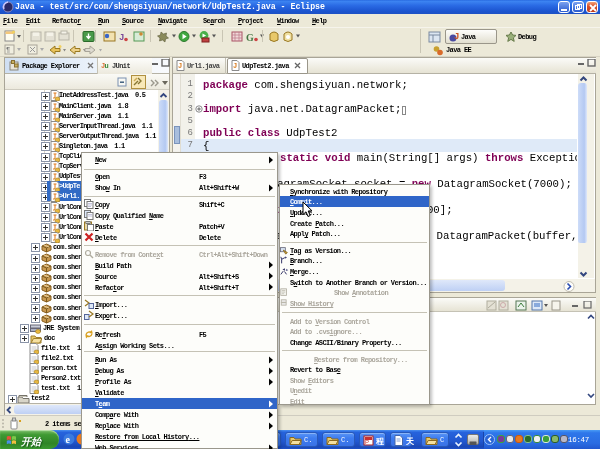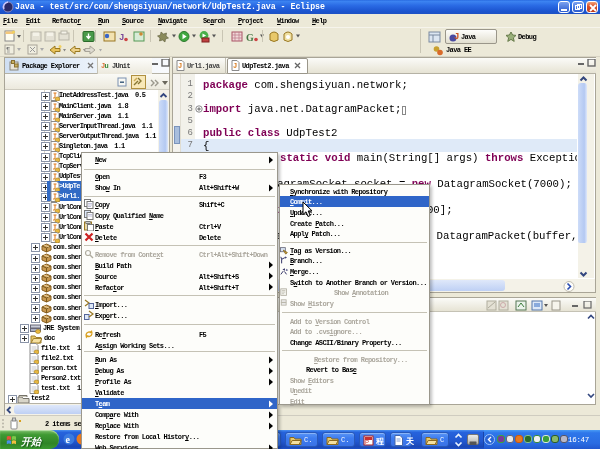--- a/index.html
+++ b/index.html
@@ -704,21 +704,21 @@
       <rect x="3" y="2.5" width="6" height="7" fill="#fff" stroke="#777"></rect>
       <path d="M4 4.5 l4 0 M4 6 l4 0 M4 7.5 l3 0" stroke="#aac" stroke-width="0.7"></path>
     </svg>
 <div class="abs mtxt" style="left:95px;top:211.5px;">Cop<u>y</u> Qualified <u>N</u>ame</div>
 <svg class="abs" style="left:84px;top:210.0px" width="10" height="10">
       <rect x="0.5" y="0.5" width="6" height="7" fill="#dde8f8" stroke="#777"></rect>
       <rect x="3" y="2.5" width="6" height="7" fill="#fff" stroke="#777"></rect>
       <path d="M4 4.5 l4 0 M4 6 l4 0" stroke="#aac" stroke-width="0.7"></path>
     </svg>
 <div class="abs mtxt" style="left:95px;top:222.5px;"><u>P</u>aste</div>
-<div class="abs mtxt" style="left:199px;top:222.5px;">Ctrl+V</div>
+<div class="abs mtxt" style="left:199px;top:222.5px;">Patch+V</div>
 <svg class="abs" style="left:84px;top:221.0px" width="10" height="10">
       <rect x="0.5" y="1" width="7" height="8" fill="#e8d8a8" stroke="#997722"></rect>
       <rect x="2" y="0.5" width="4" height="2" fill="#ccc" stroke="#777"></rect>
       <rect x="3.5" y="3.5" width="6" height="6.5" fill="#fff" stroke="#777"></rect>
     </svg>
 <div class="abs mtxt" style="left:95px;top:233.5px;"><u>D</u>elete</div>
 <div class="abs mtxt" style="left:199px;top:233.5px;">Delete</div>
 <svg class="abs" style="left:84px;top:232.0px" width="10" height="10">
       <path d="M1.5 1.5 L8.5 8.5 M8.5 1.5 L1.5 8.5" stroke="#cc2222" stroke-width="2.2"></path>
     </svg>
@@ -784,21 +784,21 @@
       <path d="M1 0.5 L5 4 L1 7.5 Z" fill="#fff"></path>
     </svg>
 <div class="abs mtxt" style="left:95px;top:411.0px;">Comp<u>a</u>re With</div>
 <svg class="abs" style="left:268px;top:410.5px" width="6" height="8">
       <path d="M1 0.5 L5 4 L1 7.5 Z" fill="#000"></path>
     </svg>
 <div class="abs mtxt" style="left:95px;top:422.0px;">Rep<u>l</u>ace With</div>
 <svg class="abs" style="left:268px;top:421.5px" width="6" height="8">
       <path d="M1 0.5 L5 4 L1 7.5 Z" fill="#000"></path>
     </svg>
-<div class="abs mtxt" style="left:95px;top:433.0px;">Restore from Local Histor<u>y</u>...</div>
+<div class="abs mtxt" style="left:95px;top:433.0px;text-decoration:underline;">Restore from Local Histor<u>y</u>...</div>
 <div class="abs mtxt" style="left:95px;top:444.0px;"><u>W</u>eb Services</div>
 <svg class="abs" style="left:268px;top:443.5px" width="6" height="8">
       <path d="M1 0.5 L5 4 L1 7.5 Z" fill="#000"></path>
     </svg>
 <div class="abs" style="left:279px;top:184px;width:151px;height:221px;background:#fdfdfa;border:1px solid #9a978c;box-shadow:2px 2px 3px rgba(0,0,0,0.25);"></div>
 <div class="abs mtxt" style="left:290px;top:187.5px;"><u>S</u>ynchronize with Repository</div>
 <div class="abs" style="left:280px;top:196.2px;width:149px;height:11px;background:#2f65c8;"></div>
 <div class="abs mtxt" style="left:290px;top:198.2px;color:#fff;"><u>C</u>ommit...</div>
 <div class="abs mtxt" style="left:290px;top:208.9px;"><u>U</u>pdate...</div>
 <div class="abs mtxt" style="left:290px;top:219.6px;">Create <u>P</u>atch...</div>
@@ -819,31 +819,31 @@
       <path d="M1 9 L4 5 M8 9 L5.5 5.5" fill="none" stroke="#336" stroke-width="1.2"></path>
       <path d="M3 3 l3 -1.5 l0 3 z" fill="#336"></path>
       <path d="M8 2 l2 2 l-3 1 z" fill="#558"></path>
     </svg>
 <div class="abs mtxt" style="left:290px;top:278.6px;">S<u>w</u>itch to Another Branch or Version...</div>
 <div class="abs mtxt gray" style="left:290px;top:289.3px;padding-left:44px;">Show <u>A</u>nnotation</div>
 <svg class="abs" style="left:280px;top:288.3px" width="9" height="9" viewBox="0 0 11 11">
       <rect x="1" y="1" width="7" height="8" fill="#f4f4ee" stroke="#b0ada0"></rect>
       <path d="M2.5 3 l4 0 M2.5 5 l4 0 M2.5 7 l2.5 0" stroke="#b0ada0" stroke-width="0.8"></path>
     </svg>
-<div class="abs mtxt gray" style="left:290px;top:300.0px;">Show <u>H</u>istory</div>
+<div class="abs mtxt gray" style="left:290px;top:300.0px;text-decoration:underline;">Show <u>H</u>istory</div>
 <svg class="abs" style="left:280px;top:299.0px" width="9" height="9" viewBox="0 0 11 11">
       <rect x="1.5" y="1" width="6" height="3" fill="#eee" stroke="#b0ada0"></rect>
       <rect x="1.5" y="4.5" width="6" height="3" fill="#eee" stroke="#b0ada0"></rect>
     </svg>
 <div class="abs" style="left:282px;top:311.5px;width:145px;height:1px;background:#c5c2b5;"></div>
 <div class="abs mtxt gray" style="left:290px;top:317.5px;">Add to <u>V</u>ersion Control</div>
 <div class="abs mtxt gray" style="left:290px;top:328.0px;">Add to .cvs<u>i</u>gnore...</div>
 <div class="abs mtxt" style="left:290px;top:338.5px;">Change ASCII/Binary Property...</div>
 <div class="abs" style="left:282px;top:350.0px;width:145px;height:1px;background:#c5c2b5;"></div>
 <div class="abs mtxt gray" style="left:290px;top:355.5px;padding-left:24px;"><u>R</u>estore from Repository...</div>
-<div class="abs mtxt" style="left:290px;top:366.0px;margin-left:16px;">Revert to Bas<u>e</u></div>
+<div class="abs mtxt" style="left:290px;top:366.0px;">Revert to Bas<u>e</u></div>
 <div class="abs mtxt gray" style="left:290px;top:376.5px;">Show <u>E</u>ditors</div>
 <div class="abs mtxt gray" style="left:290px;top:387.0px;">U<u>n</u>edit</div>
 <div class="abs mtxt gray" style="left:290px;top:397.5px;"><u>E</u>dit</div>
 
 <svg class="abs" style="left:302px;top:201px" width="12" height="18">
 <path d="M1 1 L1 13.5 L4 10.8 L6 15.5 L8.2 14.5 L6.2 10 L10 9.8 Z" fill="#fff" stroke="#000" stroke-width="1"></path>
 </svg>
 
 </path></body></html>

